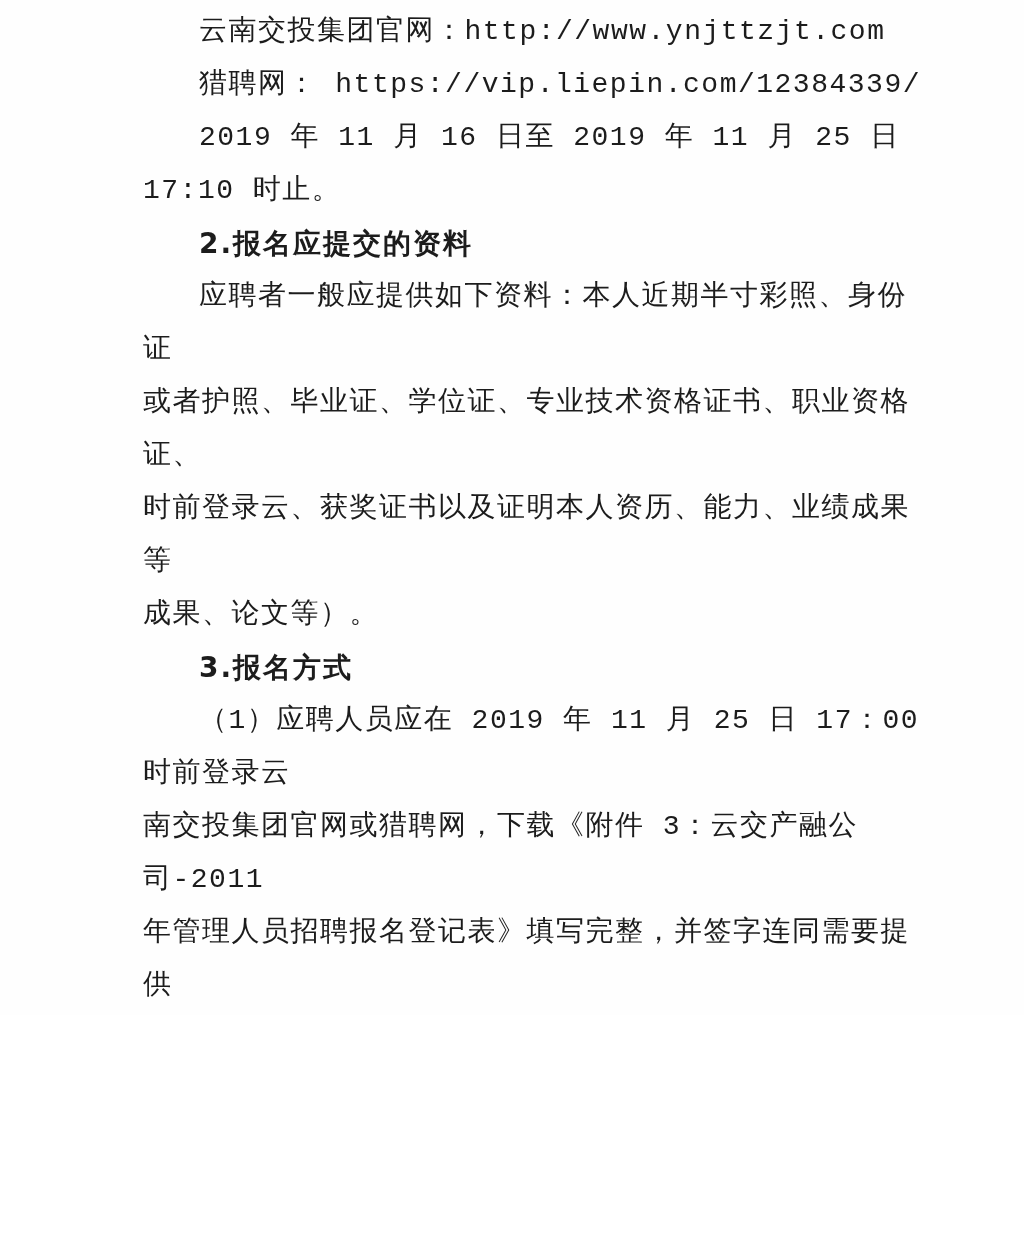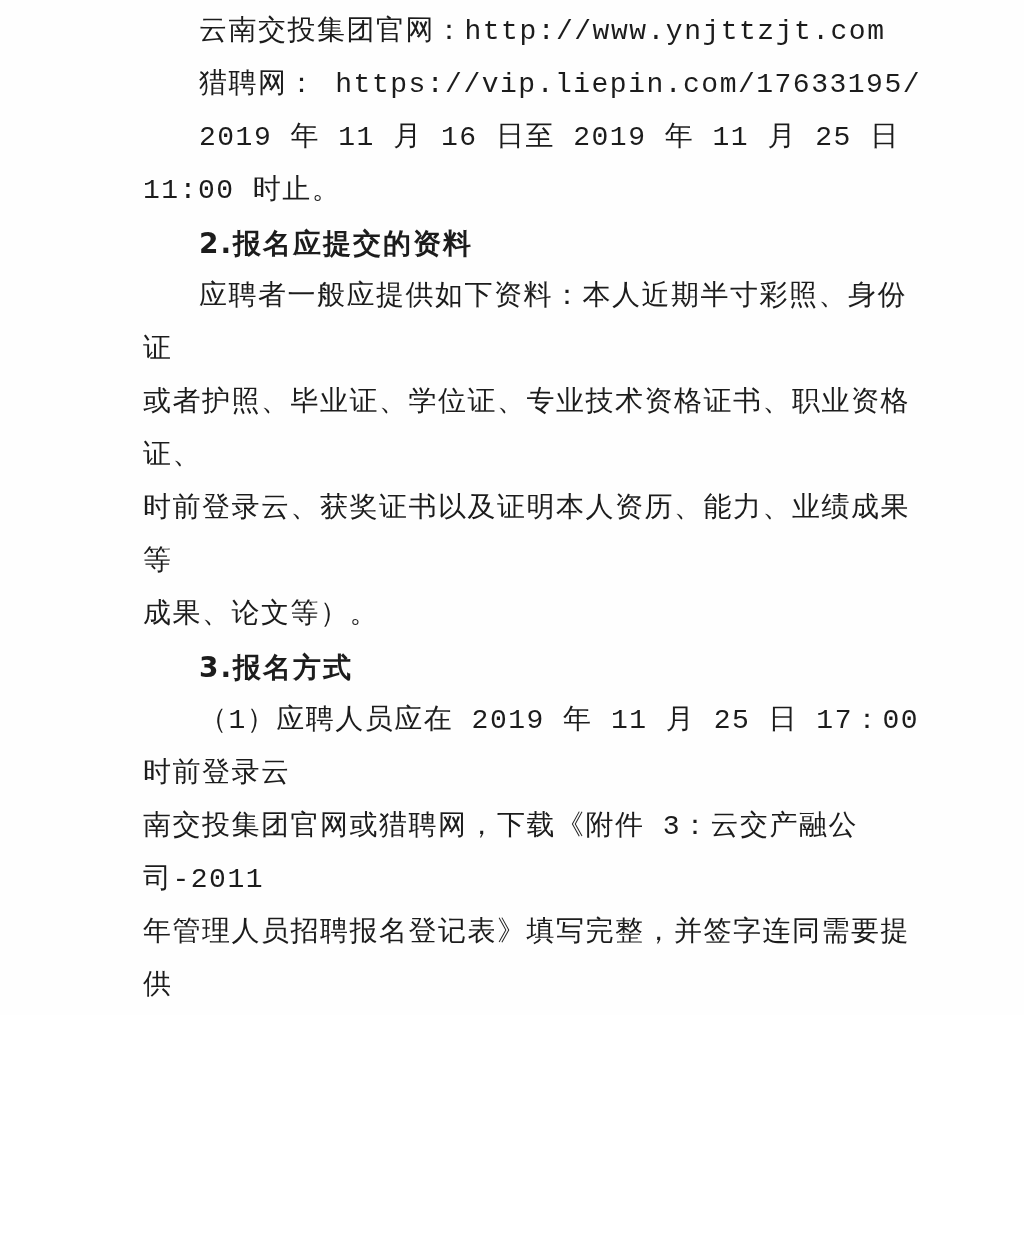--- a/index.html
+++ b/index.html
@@ -49,22 +49,22 @@
     color: #2a2a2a;
     font-family: "Liberation Serif", "DejaVu Serif", serif;
   }
 </style>
 </head>
 <body>
 
 <div class="page">
   <div class="content">
       <div class="line indent">云南交投集团官网：http://www.ynjttzjt.com</div>
-      <div class="line indent">猎聘网： https://vip.liepin.com/17633195/</div>
-      <div class="line indent">2019 年 11 月 16 日至 2019 年 11 月 25 日 11:00 时止。</div>
+      <div class="line indent">猎聘网： https://vip.liepin.com/12384339/</div>
+      <div class="line indent">2019 年 11 月 16 日至 2019 年 11 月 25 日 17:10 时止。</div>
       <div class="line bold indent">2.报名应提交的资料</div>
       <div class="line indent">应聘者一般应提供如下资料：本人近期半寸彩照、身份证</div>
       <div class="line">或者护照、毕业证、学位证、专业技术资格证书、职业资格证、</div>
       <div class="line">时前登录云、获奖证书以及证明本人资历、能力、业绩成果等</div>
       <div class="line">成果、论文等）。</div>
       <div class="line bold indent">3.报名方式</div>
       <div class="line indent">（1）应聘人员应在 2019 年 11 月 25 日 17：00 时前登录云</div>
       <div class="line">南交投集团官网或猎聘网，下载《附件 3：云交产融公司-2011</div>
       <div class="line">年管理人员招聘报名登记表》填写完整，并签字连同需要提供</div>
     </div>

